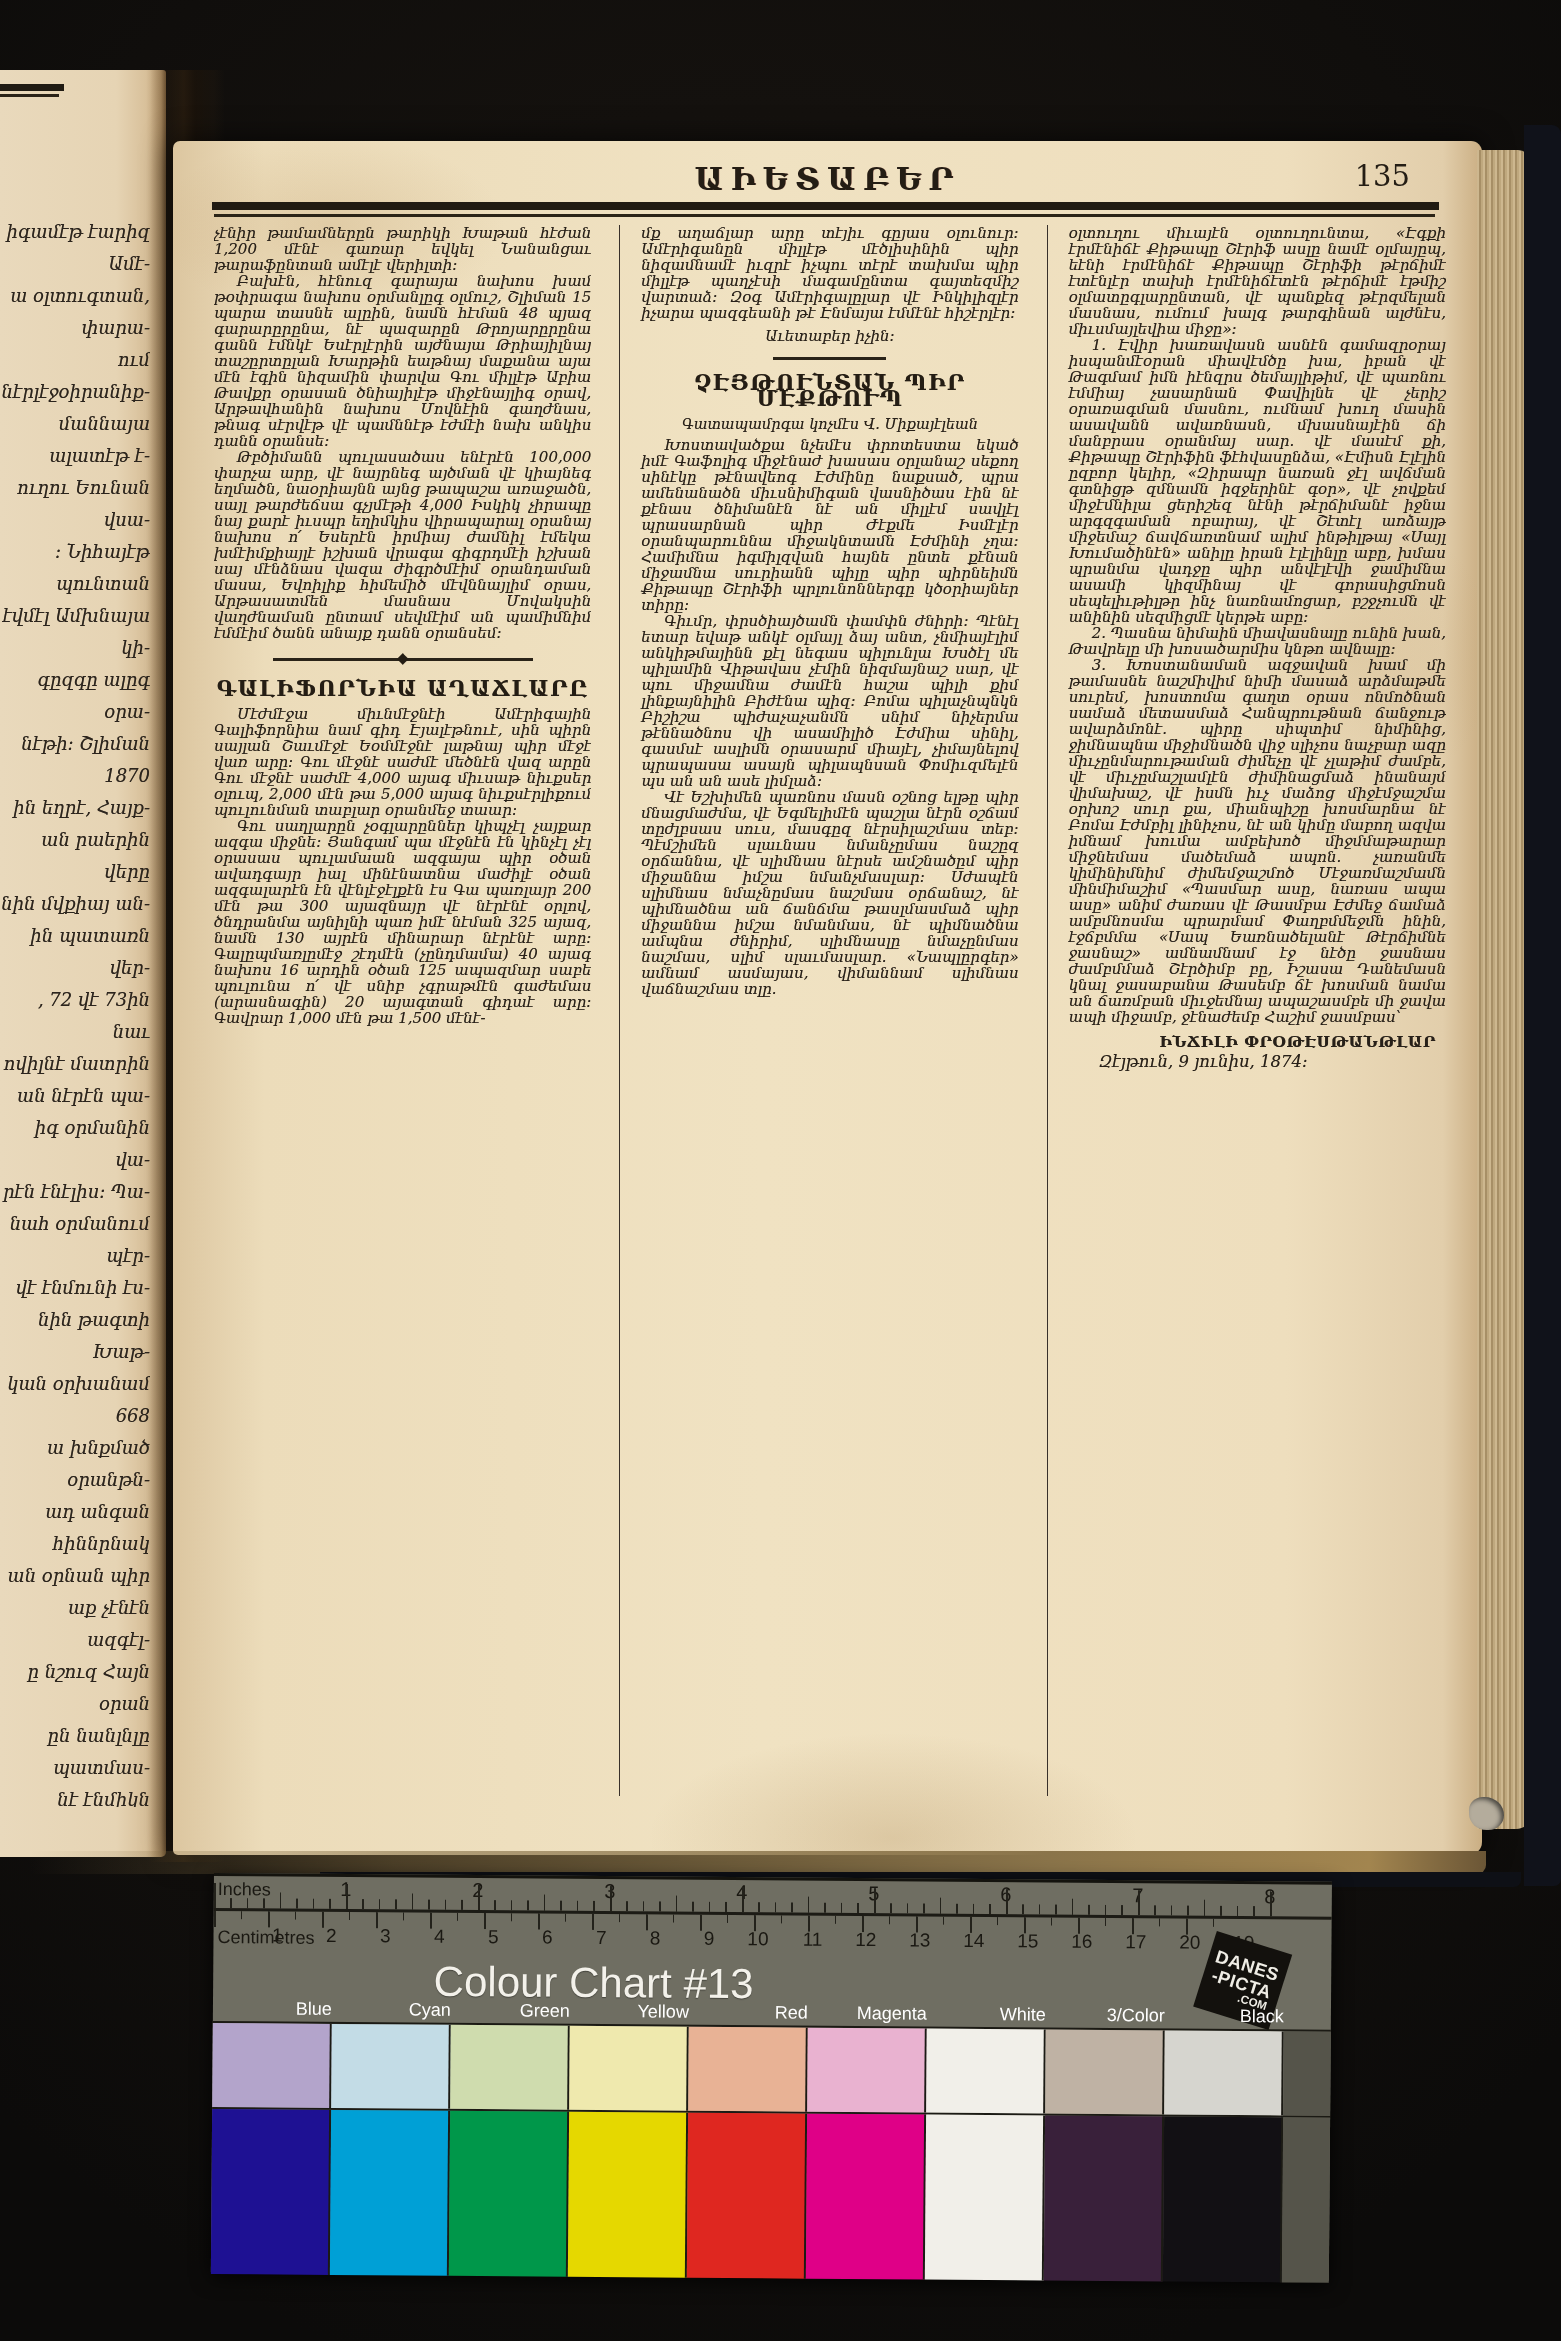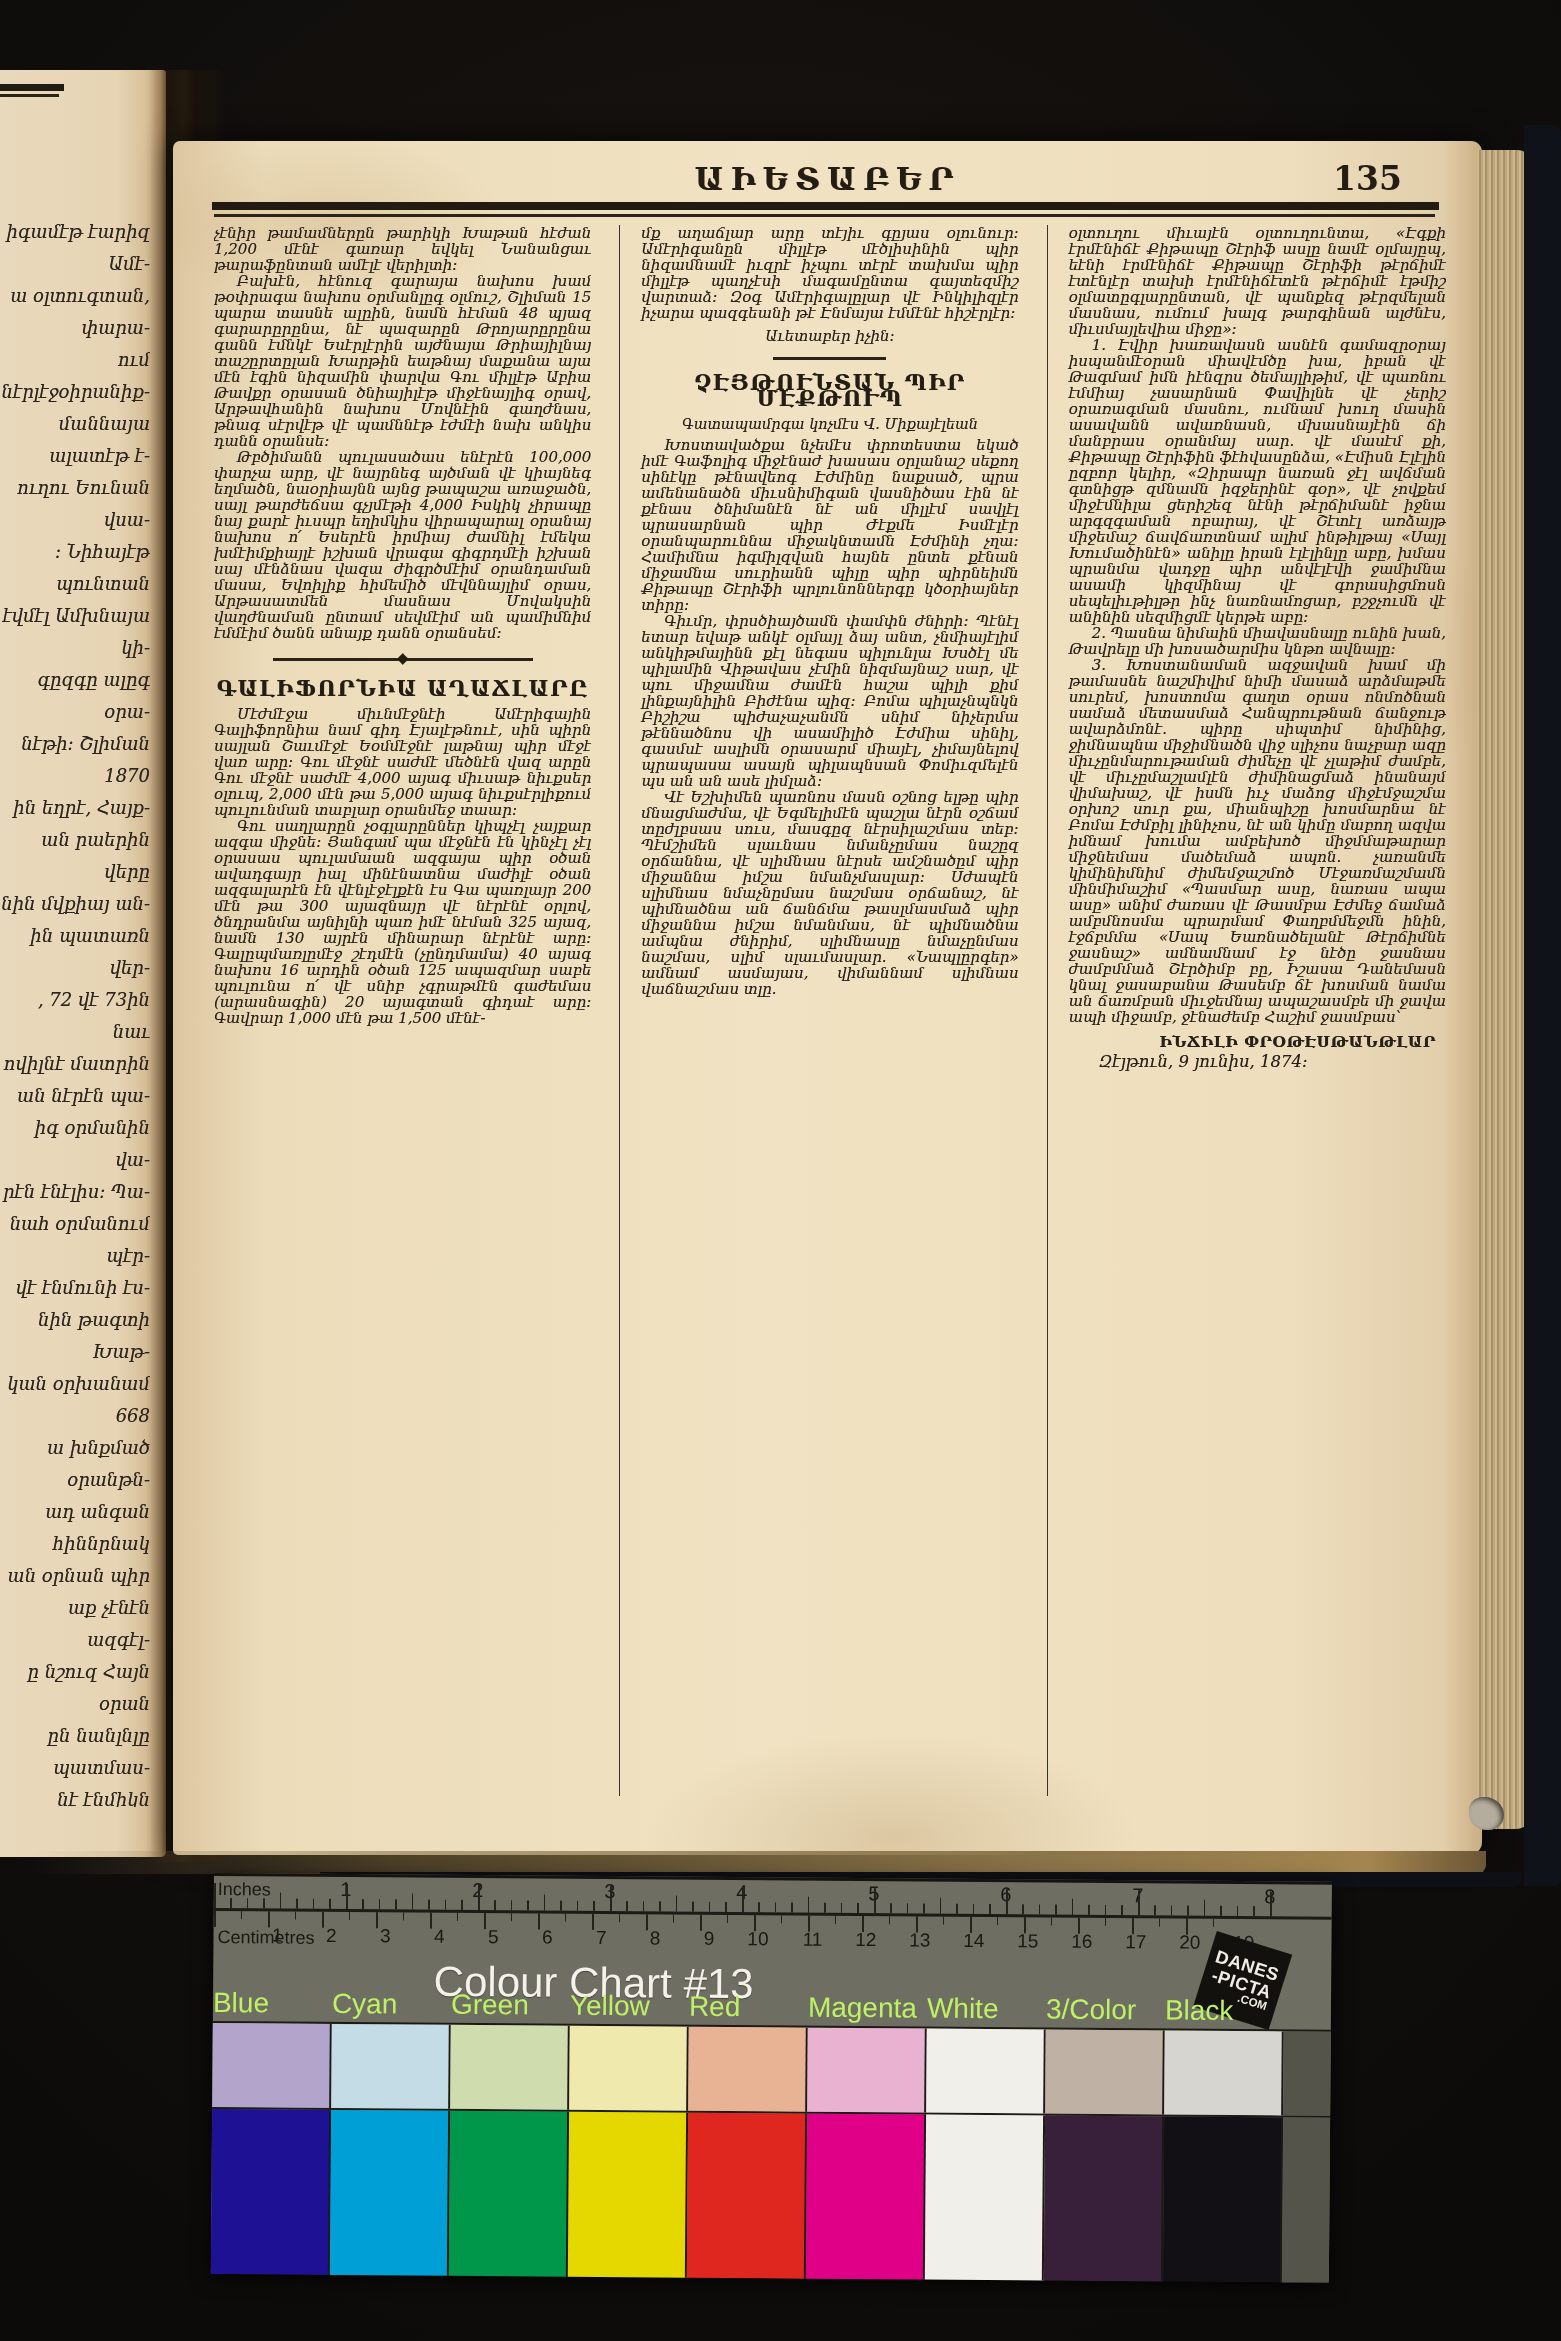--- a/index.html
+++ b/index.html
@@ -23,21 +23,21 @@
   .page{position:absolute;left:173px;top:141px;width:1309px;height:1714px;border-radius:7px 11px 13px 5px;
     background:
       radial-gradient(ellipse 250px 130px at 12% 5%, rgba(168,124,66,.18), rgba(0,0,0,0) 70%),
       radial-gradient(ellipse 350px 150px at 55% 99%, rgba(150,110,55,.22), rgba(0,0,0,0) 70%),
       radial-gradient(ellipse 210px 210px at 90% 30%, rgba(170,130,70,.14), rgba(0,0,0,0) 70%),
       linear-gradient(90deg,#dcc6a0 0%,#ecdcba 7%,#f0e2c2 45%,#eedebd 85%,#e2ceab 97%,#caae83 100%);
     box-shadow:0 0 30px rgba(0,0,0,.7);}
   .masthead-row{position:absolute;left:0;top:11px;width:100%;height:60px;}
   .masthead{position:absolute;left:50%;top:9px;transform:translateX(-50%);
     font-weight:bold;font-size:31px;letter-spacing:7px;color:#241d14;text-shadow:0.5px 0 0 rgba(120,30,30,.35);}
-  .pageno{position:absolute;right:80px;top:7px;font-weight:bold;font-size:33px;color:#241d14;}
+  .pageno{position:absolute;right:72px;top:7px;font-weight:normal;font-size:29px;color:#241d14;}
   .toprule{position:absolute;left:39px;top:61px;width:1227px;height:8px;background:#211b12;}
   .toprule::after{content:'';position:absolute;left:2px;top:12px;width:1221px;height:2.5px;background:#2b2417;}
 
   .cols{position:absolute;left:41px;top:84px;width:1232px;height:1576px;display:flex;}
   .col{width:385px;height:1571px;overflow:hidden;
     font-style:italic;font-size:15px;line-height:16px;color:#272019;text-align:justify;
     text-shadow:0 0 0.5px rgba(45,33,20,.5);}
   .col + .col{border-left:1.5px solid #38302a;margin-left:28px;padding-left:21px;}
   .col .p{margin:0;text-indent:23px;}
   .col .cont{margin:0;text-indent:0;}
@@ -82,21 +82,21 @@
   .c-minor,.c-major{position:absolute;left:0;width:1021px;top:0;}
   .c-minor{height:8px;background:repeating-linear-gradient(90deg,#23221b 0 1.5px,transparent 1.5px 27px);}
   .c-major{height:16px;background:repeating-linear-gradient(90deg,#23221b 0 2px,transparent 2px 54px);}
   .cm-cell{position:relative;width:54px;height:35px;}
   .cm-cell span{position:absolute;right:-15px;top:13px;font-size:19px;color:#1a1812;}
   .chart-mid{position:relative;height:73px;}
   .cm-label{position:absolute;left:4px;top:-21px;font-size:18px;color:#1a1812;}
   .chart-title{position:absolute;left:0;top:8px;width:761px;text-align:center;
     font-size:42px;color:#f3f1ea;text-shadow:0 1px 1px rgba(30,30,25,.5);}
   .swatch-labels{position:absolute;left:0;bottom:2px;display:flex;}
-  .swatch-label{width:119px;text-align:left;font-size:28px;color:#bef264;}
+  .swatch-label{width:119px;text-align:right;font-size:18px;color:#ffffff;}
   .logo{position:absolute;left:990px;top:-15px;width:79px;height:79px;background:#13110d;
     transform:rotate(17deg);display:flex;flex-direction:column;justify-content:center;align-items:center;
     color:#efede5;font-weight:bold;line-height:1.04;}
   .logo .l1,.logo .l2{font-size:18px;letter-spacing:0.5px;}
   .logo .l3{font-size:11.5px;align-self:flex-end;margin-right:9px;}
   .swatch-row{display:flex;border-top:2px solid #1b1a14;}
   .swatch-row.pastel{height:84px;}
   .swatch-row.sat{height:165px;}
   .swatch{width:119px;height:100%;border-right:2px solid #1b1a14;box-sizing:border-box;}
   .swatch-row::after{content:'';flex:1;background:#55544a;}

